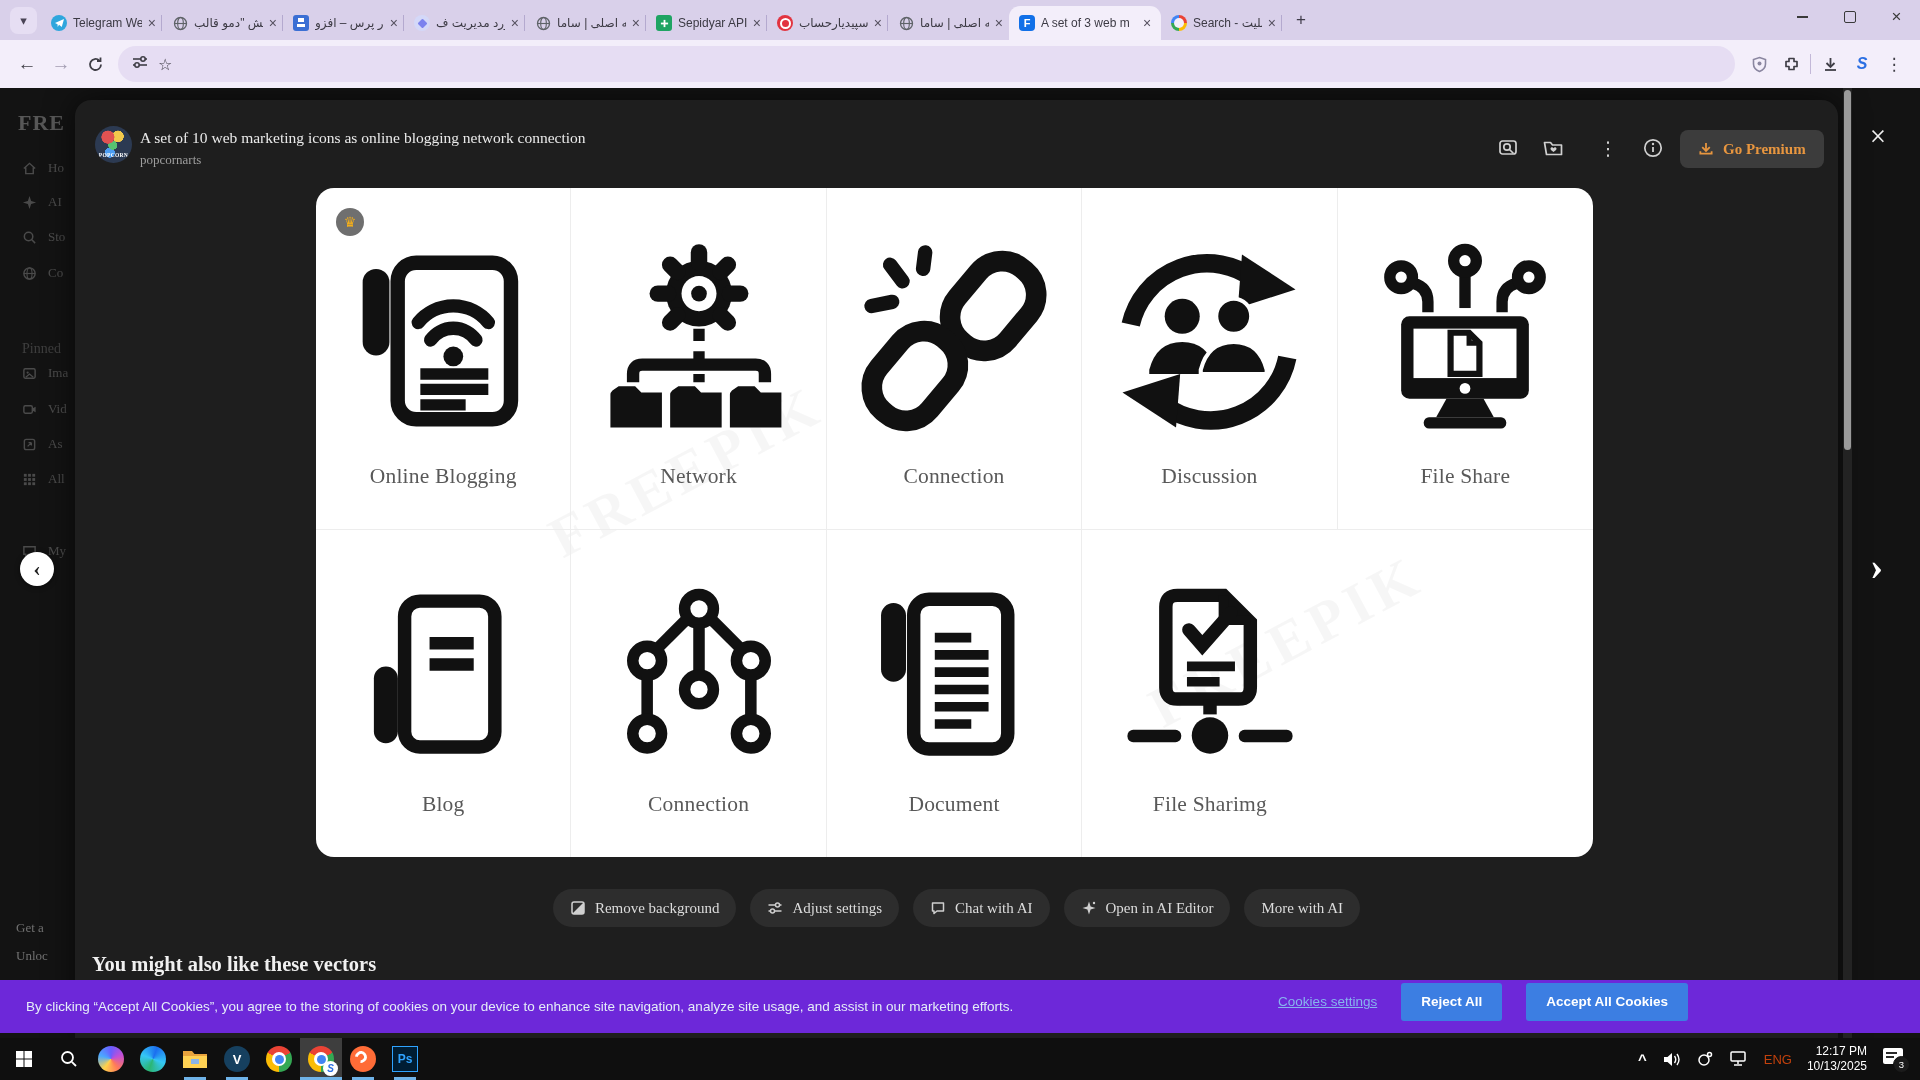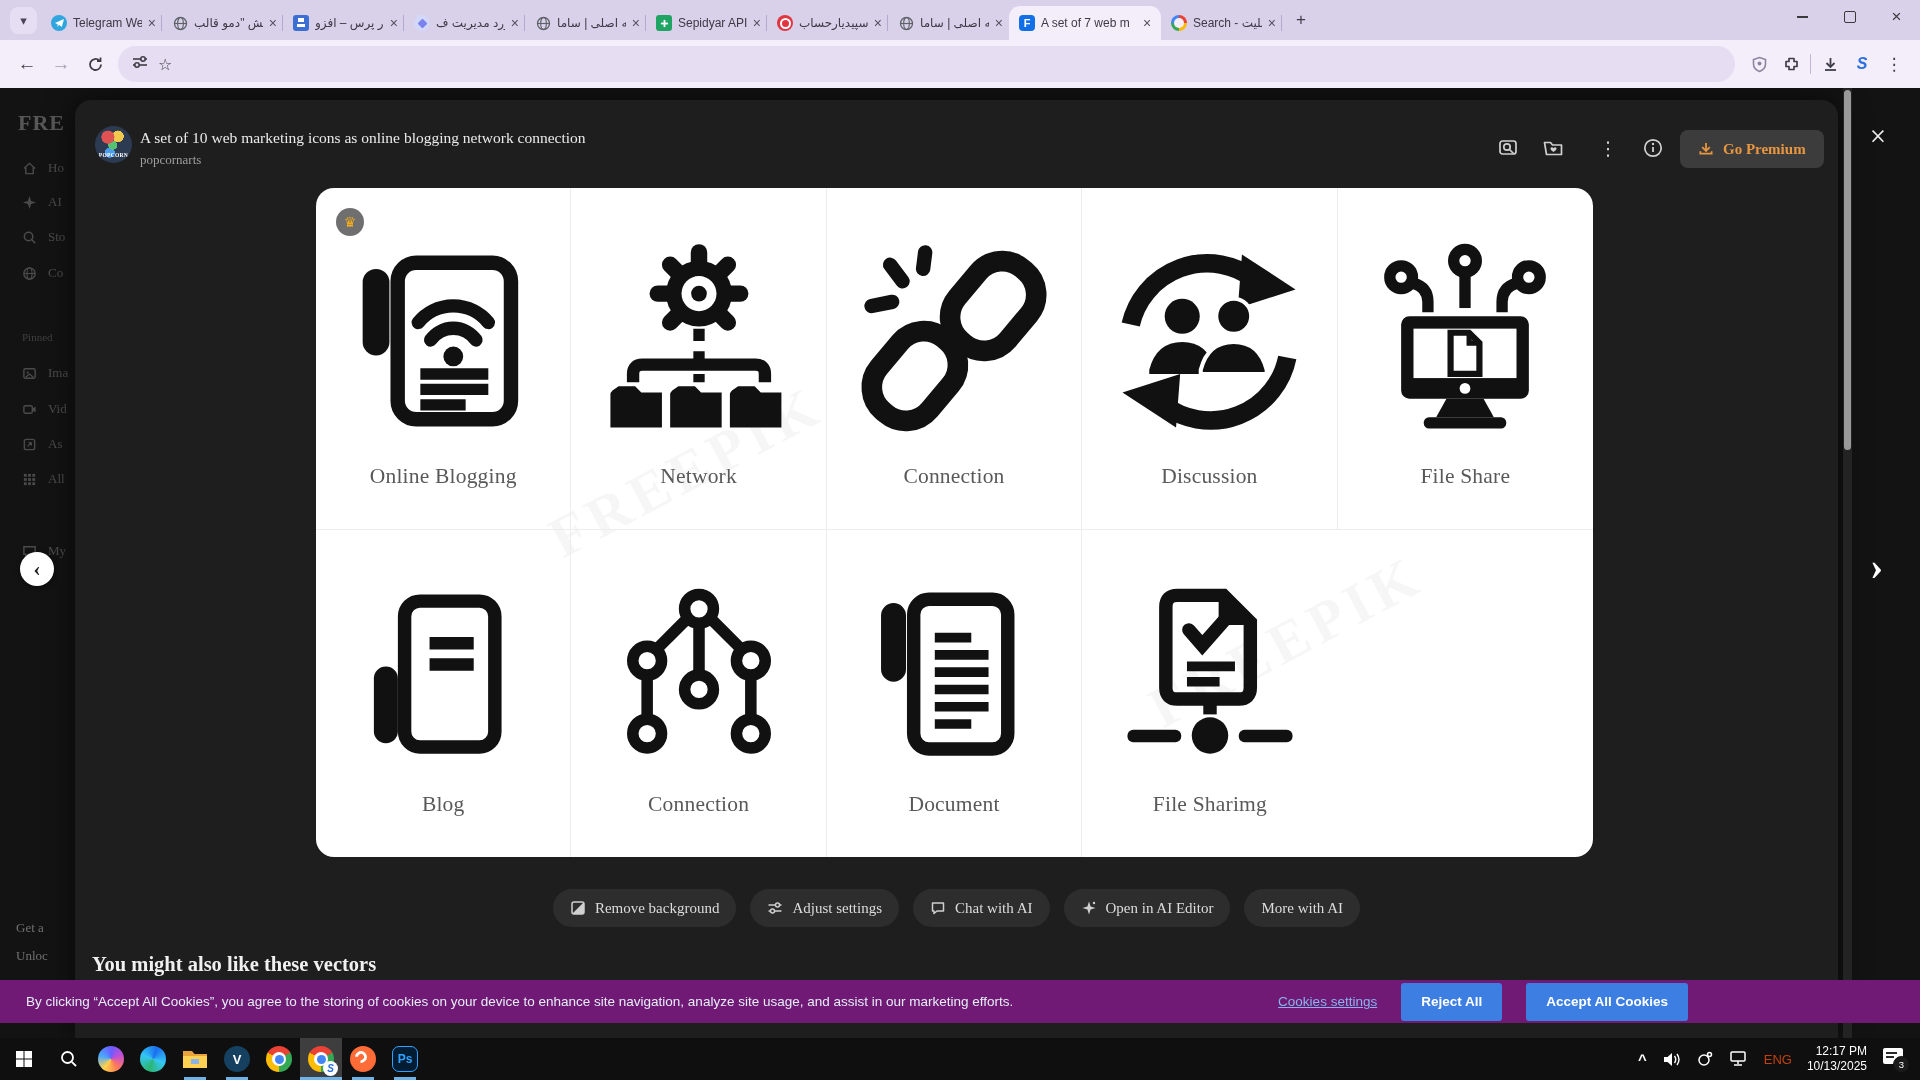--- a/index.html
+++ b/index.html
@@ -52,21 +52,21 @@
   .s-badge{color:#2b6fe3;font-weight:700;font-size:16px;font-style:italic;}
 
   
   .page{position:absolute;top:88px;left:0;width:1920px;height:950px;background:#131313;overflow:hidden;font-family:Liberation Serif, serif;}
 
   
   .sb-logo{position:absolute;left:18px;top:22px;font-size:22px;font-weight:800;color:#9b9b9b;
     letter-spacing:1px;opacity:.5;}
   .sb-item{position:absolute;left:22px;display:flex;align-items:center;gap:11px;color:#a5a5a5;
     font-size:13px;opacity:.38;white-space:nowrap;}
-  .sb-label{position:absolute;left:22px;font-size:11px;color:#8d8d8d;opacity:.35;}
+  .sb-label{position:absolute;left:22px;font-size:14px;color:#8d8d8d;opacity:.35;margin-top:10px;}
   .sb-item svg{flex:none;}
   .promo{position:absolute;left:16px;font-size:13px;color:#8f8f8f;opacity:.75;white-space:nowrap;}
 
   
   .modal{position:absolute;left:75px;top:12px;width:1763px;height:938px;background:#1e1e1e;
     border-radius:16px 16px 0 0;box-shadow:0 0 30px rgba(0,0,0,.6);}
   .avatar{position:absolute;left:20px;top:26px;width:37px;height:37px;border-radius:50%;
     background:radial-gradient(circle at 35% 30%,#e05252 0 18%,transparent 19%),
                radial-gradient(circle at 62% 28%,#f2c94c 0 16%,transparent 17%),
                radial-gradient(circle at 48% 52%,#56c271 0 16%,transparent 17%),
@@ -107,21 +107,21 @@
   .pg-close{position:absolute;left:1862px;top:32px;width:32px;height:32px;display:flex;align-items:center;
     justify-content:center;color:#f0f0f0;font-size:29px;font-weight:300;}
   .chev-right{position:absolute;left:1870px;top:458px;color:#fff;font-size:40px;font-weight:700;line-height:1;}
   .chev-left{position:absolute;left:20px;top:464px;width:34px;height:34px;border-radius:50%;background:#fff;
     display:flex;align-items:center;justify-content:center;color:#222;font-size:22px;font-weight:700;
     box-shadow:0 1px 5px rgba(0,0,0,.5);}
   .scrolltrack{position:absolute;left:1843px;top:0;width:9px;height:950px;background:#232323;}
   .scrollthumb{position:absolute;left:1px;top:2px;width:7px;height:360px;background:#9a9a9a;border-radius:4px;}
 
   
-  .cookiebar{position:absolute;left:0;top:980px;width:1920px;height:43px;background:#701a75;z-index:40;
+  .cookiebar{position:absolute;left:0;top:980px;width:1920px;height:53px;background:#6d28d9;z-index:40;
     display:flex;align-items:center;}
   .cookie-msg{margin-left:26px;font-size:13.5px;color:#e4edf7;}
   .cookie-right{position:absolute;right:232px;top:0;height:43px;display:flex;align-items:center;gap:24px;}
   .cookie-link{font-size:13.5px;color:#87b4ee;text-decoration:underline;}
   .cbtn{height:38px;background:#3c7ee2;color:#fff;font-size:13.5px;font-weight:600;border-radius:3px;
     display:flex;align-items:center;justify-content:center;padding:0 20px;}
 
   
   .taskbar{position:absolute;left:0;top:1038px;width:1920px;height:42px;background:#0f0f0f;z-index:50;
     display:flex;align-items:center;}
@@ -137,21 +137,21 @@
   .ic-vapp{background:#16405f;color:#fff;display:flex;align-items:center;justify-content:center;
     font-size:13px;font-weight:700;}
   .ic-chrome{background:conic-gradient(from -60deg,#ea4335 0 120deg,#34a853 0 240deg,#fbbc05 0 360deg);position:relative;}
   .ic-chrome i{position:absolute;left:6px;top:6px;width:14px;height:14px;border-radius:50%;background:#fff;}
   .ic-chrome i b{position:absolute;left:2.5px;top:2.5px;width:9px;height:9px;border-radius:50%;background:#4285f4;}
   .schip{position:absolute;right:4px;bottom:4px;width:15px;height:15px;border-radius:50%;background:#fff;
     display:flex;align-items:center;justify-content:center;font-size:10px;font-weight:800;color:#2b6fe3;font-style:italic;}
   .ic-postman{background:#ff6c37;position:relative;}
   .ic-postman i{position:absolute;left:5px;top:5px;width:12px;height:12px;border-radius:50%;
     border:3px solid #fff;border-left-color:transparent;transform:rotate(-40deg);box-sizing:border-box;}
-  .ic-ps{width:26px;height:26px;background:#001d33;border:1.5px solid #2fa3ff;border-radius:7px;
+  .ic-ps{width:26px;height:26px;background:#001d33;border:1.5px solid #2fa3ff;border-radius:0;
     color:#2fa3ff;font-size:12px;font-weight:700;display:flex;align-items:center;justify-content:center;box-sizing:border-box;}
   .tray{margin-left:auto;display:flex;align-items:center;gap:15px;padding-right:12px;height:100%;}
   .tray-caret{color:#fff;font-size:15px;font-weight:700;}
   .tray-eng{color:#c2410c;font-size:13px;}
   .clock{color:#fff;font-size:12px;text-align:right;line-height:15px;}
   .notif{position:relative;width:26px;height:26px;}
   .notif .bubble{position:absolute;left:1px;top:2px;width:20px;height:16px;background:#fff;border-radius:2px;}
   .notif .bubble i{position:absolute;left:3px;width:11px;height:2px;background:#2a2a2a;}
   .notif .badge{position:absolute;right:-2px;bottom:-1px;width:15px;height:15px;border-radius:50%;background:#1b1b1b;
     border:1.5px solid #0f0f0f;color:#fff;font-size:9.5px;display:flex;align-items:center;justify-content:center;}
@@ -243,21 +243,21 @@
             <ellipse cx="8" cy="8" rx="3" ry="6.4" fill="none" stroke="#5f6368" stroke-width="1.2"></ellipse>
             <line x1="1.6" y1="8" x2="14.4" y2="8" stroke="#5f6368" stroke-width="1.2"></line>
           </svg>
       </span>
       <span class="ttl">صفحه اصلی | ساما</span>
       <span class="tclose">×</span>
     </div>
 
     <div class="tab active">
       <span class="fav fav-freepik">F</span>
-      <span class="ttl">A set of 7 web m</span>
+      <span class="ttl">A set of 3 web m</span>
       <span class="tclose">×</span>
     </div>
 
     <div class="tab">
       <span class="fav fav-google">
           <i></i>
         </span>
       <span class="ttl">Search - ترنسلیت</span>
       <span class="tclose">×</span>
     </div>

